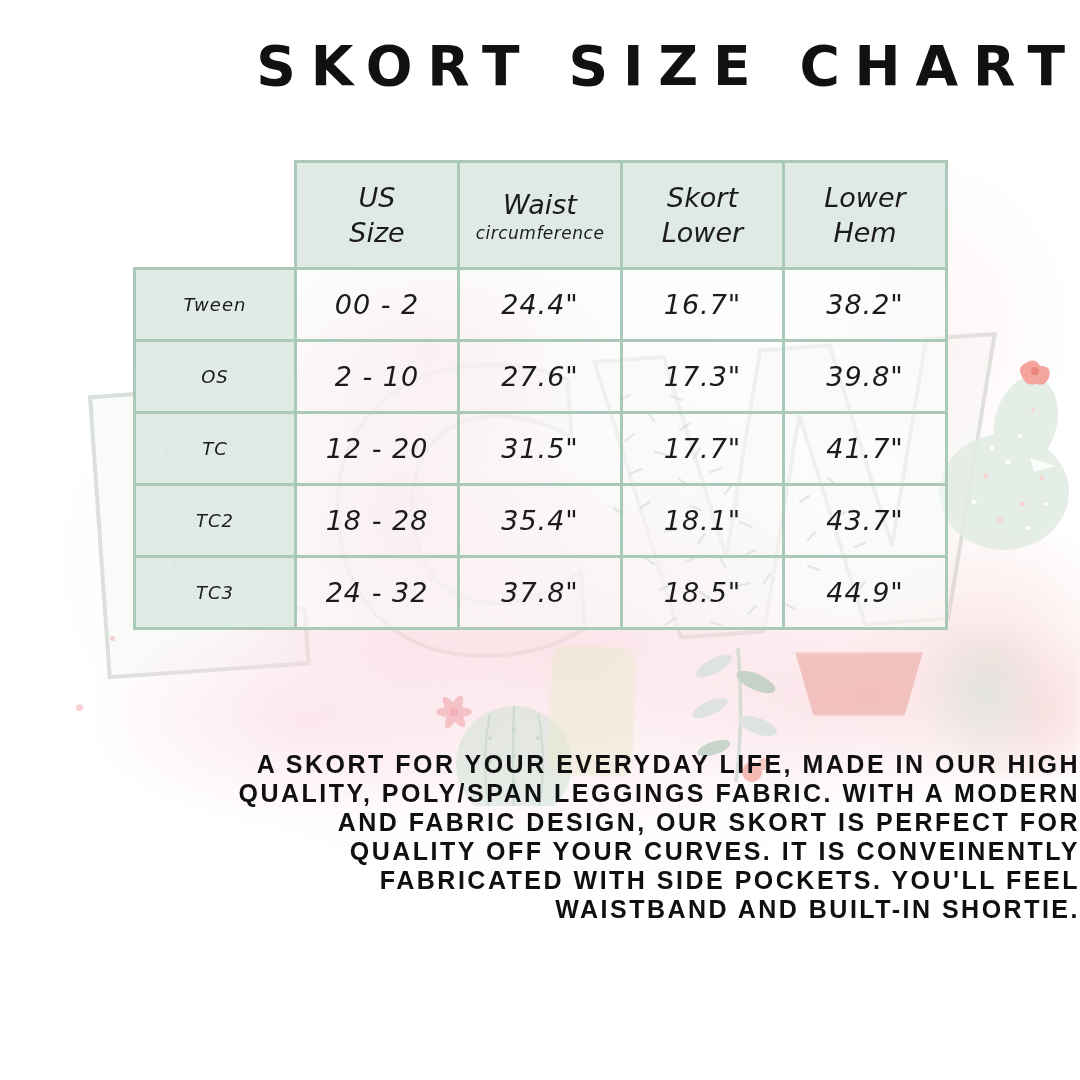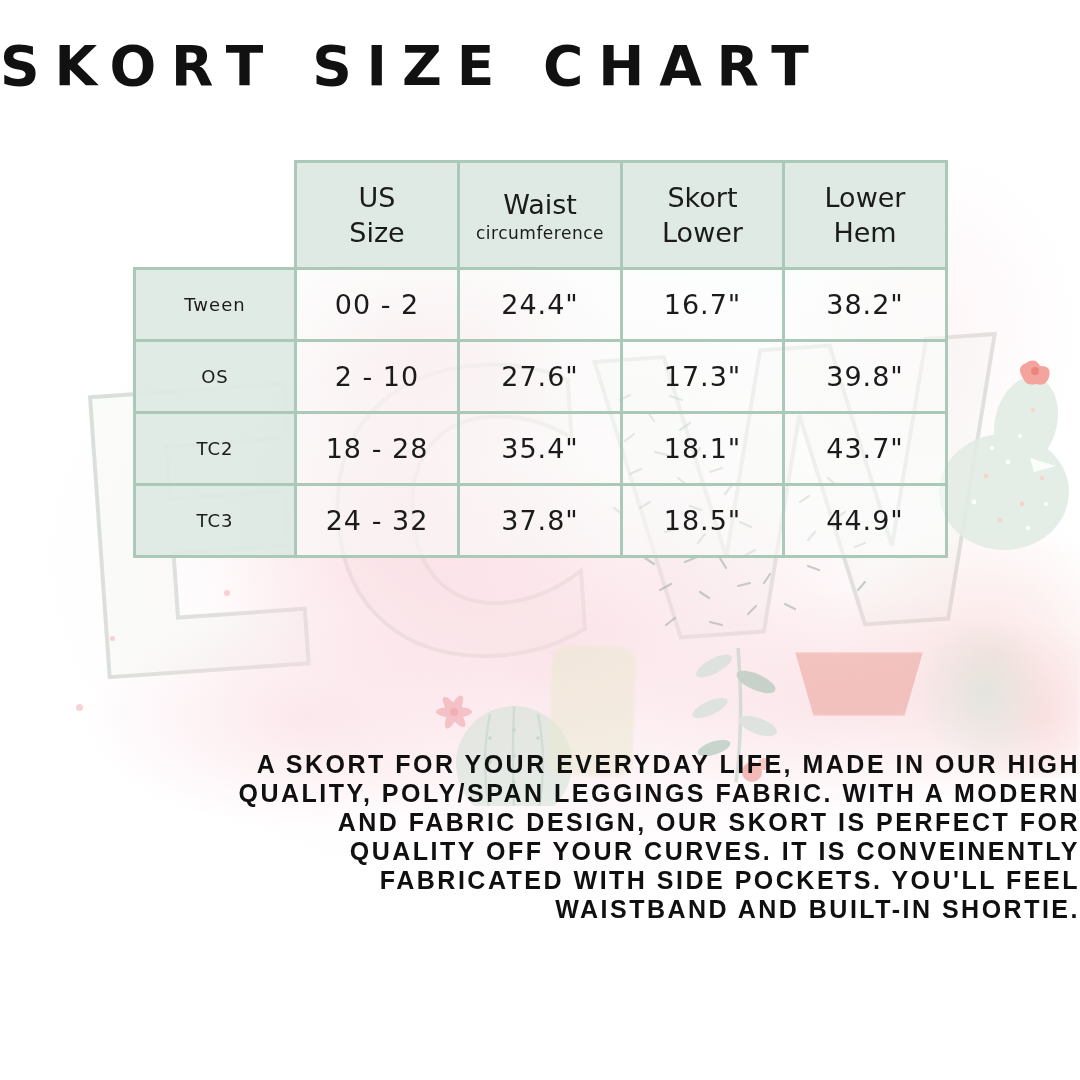--- a/index.html
+++ b/index.html
@@ -41,31 +41,31 @@
   .right-wash{
     left:922px;top:625px;width:158px;height:152px;filter:blur(2px);opacity:0.55;
     background:
       radial-gradient(90px 110px at 40% 45%, rgba(205,227,213,0.9), rgba(205,227,213,0) 75%),
       radial-gradient(110px 120px at 75% 60%, rgba(247,204,206,0.9), rgba(247,204,206,0) 78%);
   }
   .speck{position:absolute;border-radius:50%;background:rgba(242,166,176,0.5);}
   
   .content{position:relative;z-index:1;}
   .page-title{
-    position:absolute;top:34px;left:0;right:0;text-align:left;
+    position:absolute;top:34px;left:0;right:0;text-align:right;
     font-size:55px;font-weight:bold;letter-spacing:0.27em;color:#111111;
     font-family:"DejaVu Sans", sans-serif;
   }
   table.size-table{
     position:absolute;left:133px;top:160px;width:812px;
     border-collapse:collapse;table-layout:fixed;
   }
   .size-table th,.size-table td{
     border:3px solid #abc9b8;text-align:center;vertical-align:middle;
-    font-weight:normal;color:#1b1b1b;
+    font-weight:normal;color:#1b1b1b;font-style:italic;
   }
   .size-table th.blank{border:none;background:transparent;}
   .size-table thead th{background:rgba(222,233,227,0.95);height:102px;font-size:27px;line-height:35px;}
   .size-table thead th .sub{font-size:17px;line-height:22px;letter-spacing:0.5px;}
   .size-table tbody tr{height:72px;}
   .size-table td.row-label{background:rgba(222,233,227,0.93);font-size:18px;letter-spacing:1px;}
   .size-table td.data-cell{background:rgba(250,253,251,0.55);font-size:27px;letter-spacing:1px;}
   .description{
     position:absolute;top:750px;left:0;right:0;text-align:right;
     font-family:"Liberation Sans", sans-serif;font-weight:bold;
@@ -234,20 +234,27 @@
           <td class="data-cell">38.2"</td>
         </tr>
         <tr>
           <td class="row-label">OS</td>
           <td class="data-cell">2 - 10</td>
           <td class="data-cell">27.6"</td>
           <td class="data-cell">17.3"</td>
           <td class="data-cell">39.8"</td>
         </tr>
         <tr>
+          <td class="row-label">TC</td>
+          <td class="data-cell">12 - 20</td>
+          <td class="data-cell">31.5"</td>
+          <td class="data-cell">17.7"</td>
+          <td class="data-cell">41.7"</td>
+        </tr>
+        <tr>
           <td class="row-label">TC2</td>
           <td class="data-cell">18 - 28</td>
           <td class="data-cell">35.4"</td>
           <td class="data-cell">18.1"</td>
           <td class="data-cell">43.7"</td>
         </tr>
         <tr>
           <td class="row-label">TC3</td>
           <td class="data-cell">24 - 32</td>
           <td class="data-cell">37.8"</td>

